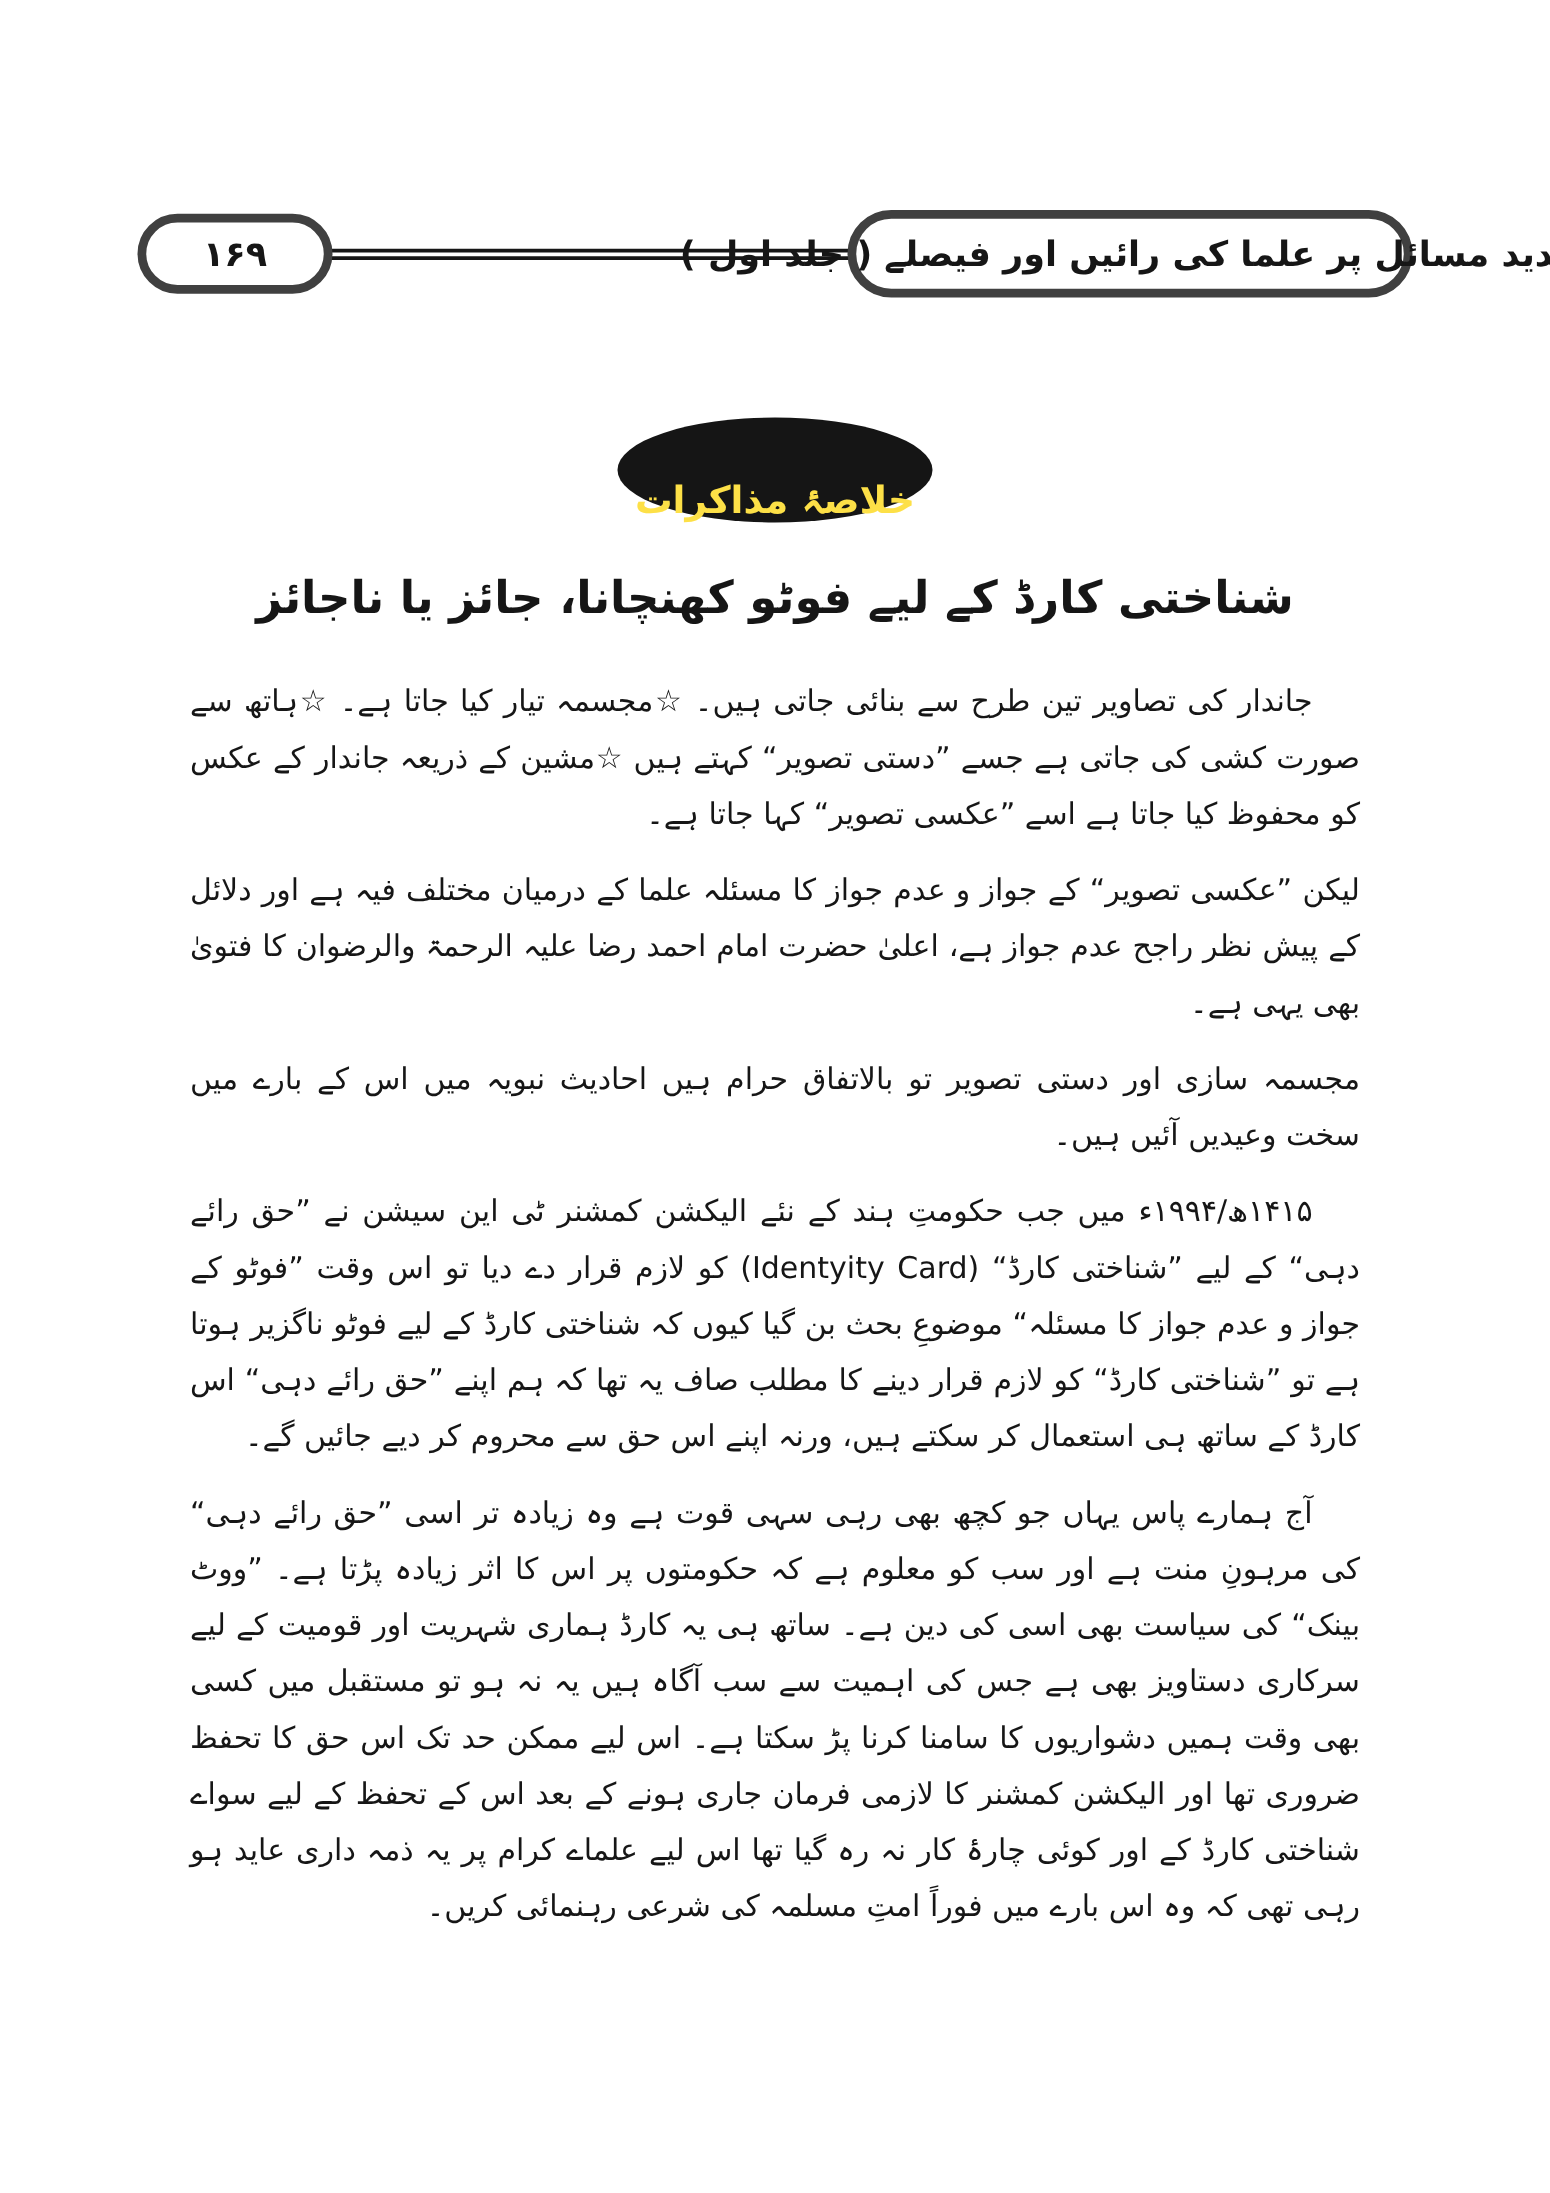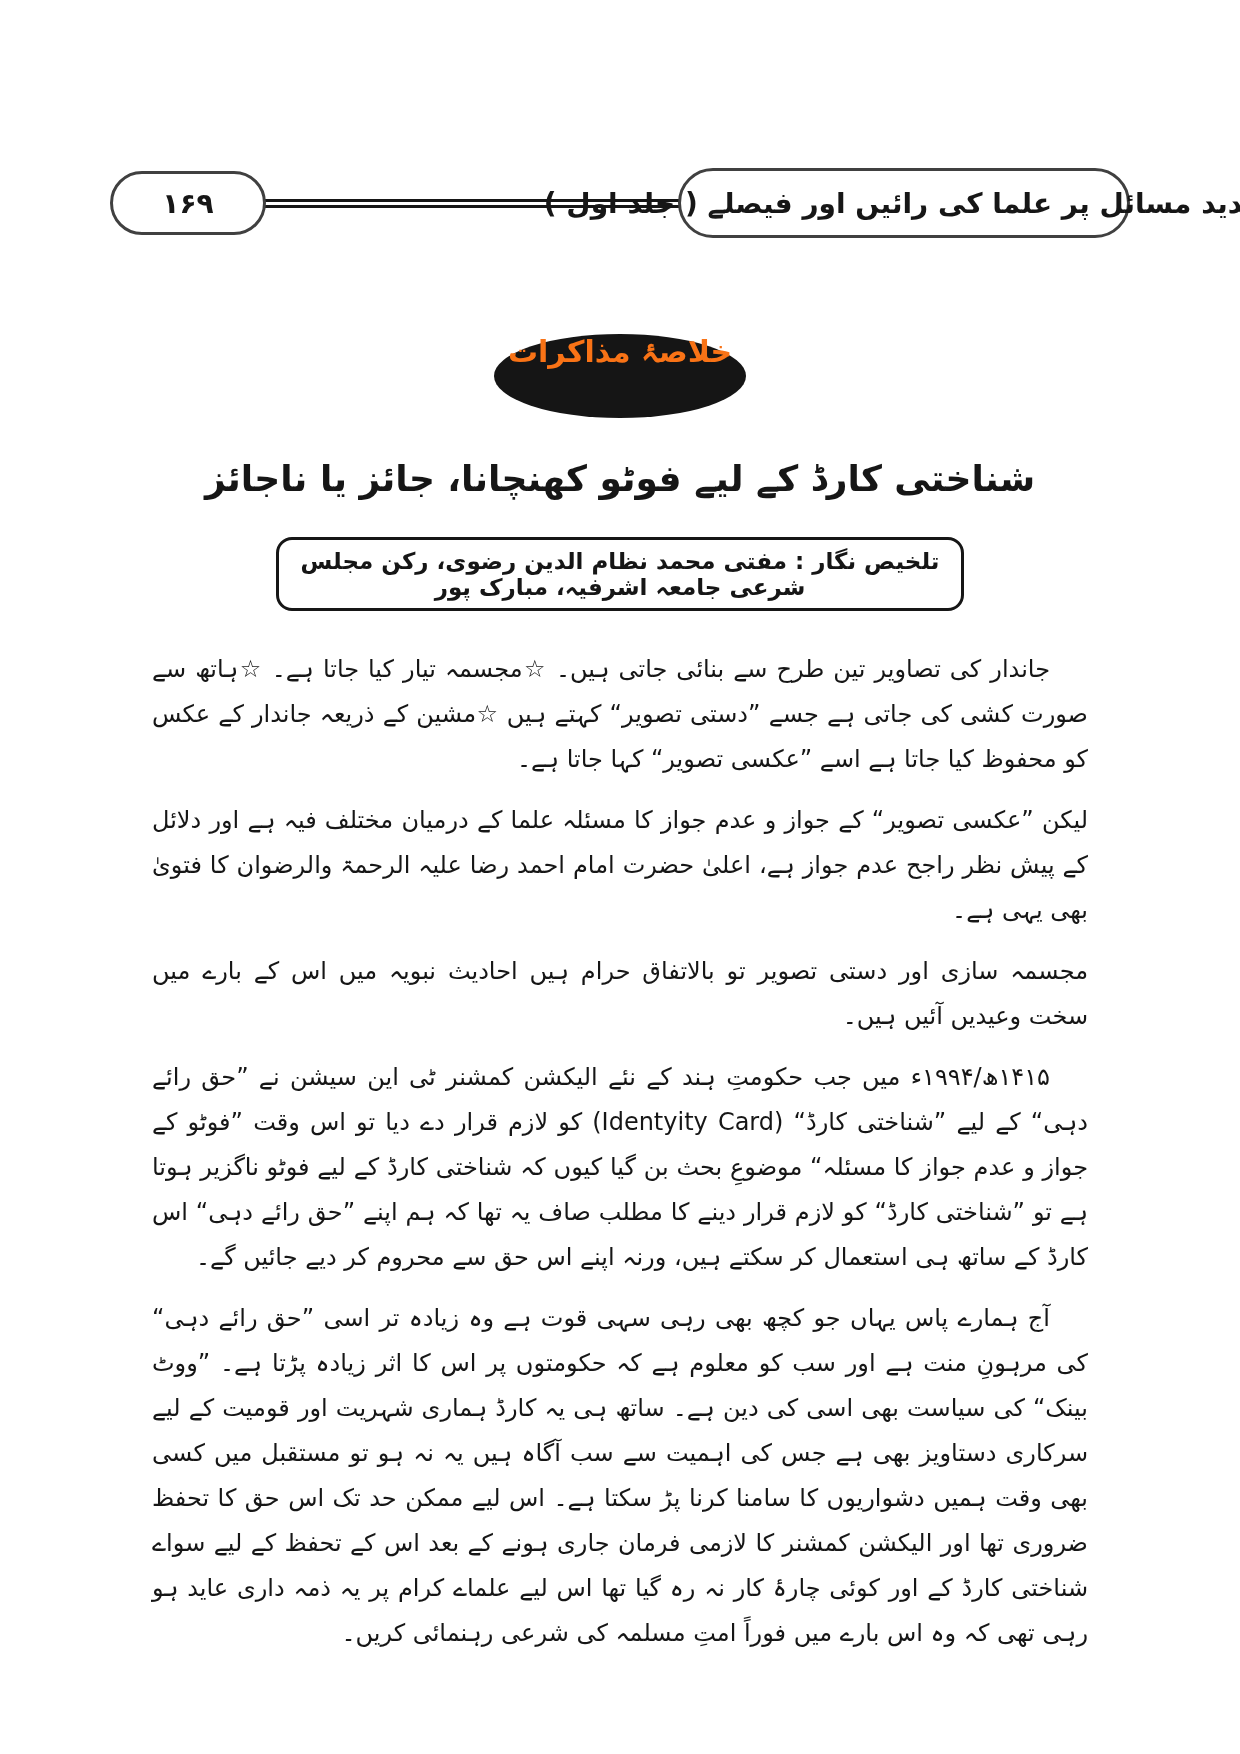--- a/index.html
+++ b/index.html
@@ -20,21 +20,21 @@
 
   
   .running-head {
     direction: ltr;
     display: flex;
     align-items: center;
     margin: 168px 110px 0 110px;
     height: 70px;
   }
   .capsule {
-    border: 3px solid #404040;
+    border: 7px solid #404040;
     border-radius: 36px;
     background: #ffffff;
     display: flex;
     align-items: center;
     justify-content: center;
     box-sizing: border-box;
     z-index: 2;
   }
   .pagenum-capsule {
     width: 156px;
@@ -63,24 +63,24 @@
   
   .badge-wrap {
     display: flex;
     justify-content: center;
     margin-top: 96px;
   }
   .section-badge {
     width: 252px;
     height: 84px;
     background: #151515;
-    color: #f97316;
+    color: #fde047;
     border-radius: 50%;
     display: flex;
-    align-items: flex-start;
+    align-items: flex-end;
     justify-content: center;
     font-size: 30px;
     font-weight: bold;
   }
 
   
   .article-title {
     margin: 38px 70px 0 70px;
     text-align: center;
     font-size: 36px;
@@ -145,25 +145,20 @@
   </div>
 
   <div class="badge-wrap">
     <div class="section-badge">
       <span>خلاصۂ مذاکرات</span>
     </div>
   </div>
 
   <h1 class="article-title">شناختی کارڈ کے لیے فوٹو کھنچانا، جائز یا ناجائز</h1>
 
-  <div class="byline-wrap">
-    <div class="byline-box">
-      <span>تلخیص نگار : مفتی محمد نظام الدین رضوی، رکن مجلس شرعی جامعہ اشرفیہ، مبارک پور</span>
-    </div>
-  </div>
 
   <div class="article-body">
       <p class="indent">جاندار کی تصاویر تین طرح سے بنائی جاتی ہیں۔ ☆مجسمہ تیار کیا جاتا ہے۔ ☆ہاتھ سے صورت کشی کی جاتی ہے جسے ”دستی تصویر“ کہتے ہیں ☆مشین کے ذریعہ جاندار کے عکس کو محفوظ کیا جاتا ہے اسے ”عکسی تصویر“ کہا جاتا ہے۔</p>
       <p>لیکن ”عکسی تصویر“ کے جواز و عدم جواز کا مسئلہ علما کے درمیان مختلف فیہ ہے اور دلائل کے پیش نظر راجح عدم جواز ہے، اعلیٰ حضرت امام احمد رضا علیہ الرحمۃ والرضوان کا فتویٰ بھی یہی ہے۔</p>
       <p>مجسمہ سازی اور دستی تصویر تو بالاتفاق حرام ہیں احادیث نبویہ میں اس کے بارے میں سخت وعیدیں آئیں ہیں۔</p>
       <p class="indent">۱۴۱۵ھ/۱۹۹۴ء میں جب حکومتِ ہند کے نئے الیکشن کمشنر ٹی این سیشن نے ”حق رائے دہی“ کے لیے ”شناختی کارڈ“ (Identyity Card) کو لازم قرار دے دیا تو اس وقت ”فوٹو کے جواز و عدم جواز کا مسئلہ“ موضوعِ بحث بن گیا کیوں کہ شناختی کارڈ کے لیے فوٹو ناگزیر ہوتا ہے تو ”شناختی کارڈ“ کو لازم قرار دینے کا مطلب صاف یہ تھا کہ ہم اپنے ”حق رائے دہی“ اس کارڈ کے ساتھ ہی استعمال کر سکتے ہیں، ورنہ اپنے اس حق سے محروم کر دیے جائیں گے۔</p>
       <p class="indent">آج ہمارے پاس یہاں جو کچھ بھی رہی سہی قوت ہے وہ زیادہ تر اسی ”حق رائے دہی“ کی مرہونِ منت ہے اور سب کو معلوم ہے کہ حکومتوں پر اس کا اثر زیادہ پڑتا ہے۔ ”ووٹ بینک“ کی سیاست بھی اسی کی دین ہے۔ ساتھ ہی یہ کارڈ ہماری شہریت اور قومیت کے لیے سرکاری دستاویز بھی ہے جس کی اہمیت سے سب آگاہ ہیں یہ نہ ہو تو مستقبل میں کسی بھی وقت ہمیں دشواریوں کا سامنا کرنا پڑ سکتا ہے۔ اس لیے ممکن حد تک اس حق کا تحفظ ضروری تھا اور الیکشن کمشنر کا لازمی فرمان جاری ہونے کے بعد اس کے تحفظ کے لیے سواے شناختی کارڈ کے اور کوئی چارۂ کار نہ رہ گیا تھا اس لیے علماے کرام پر یہ ذمہ داری عاید ہو رہی تھی کہ وہ اس بارے میں فوراً امتِ مسلمہ کی شرعی رہنمائی کریں۔</p>
     </div>
 
 </div>

